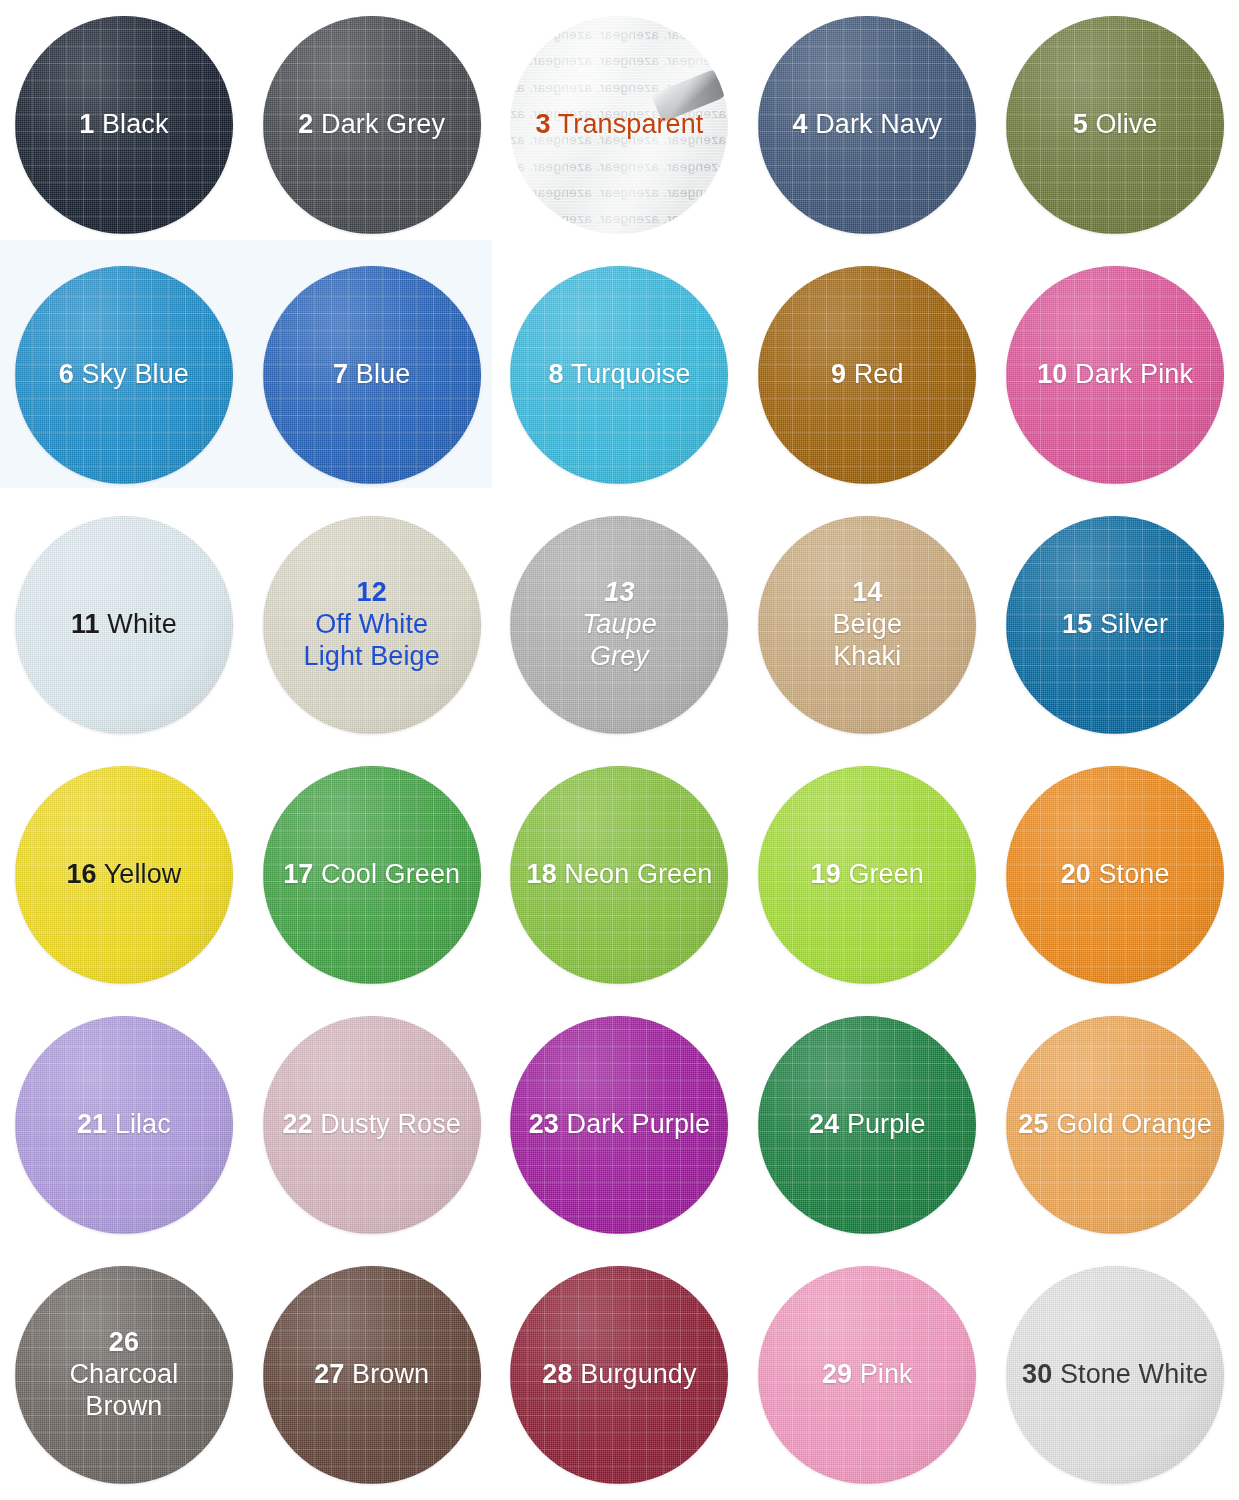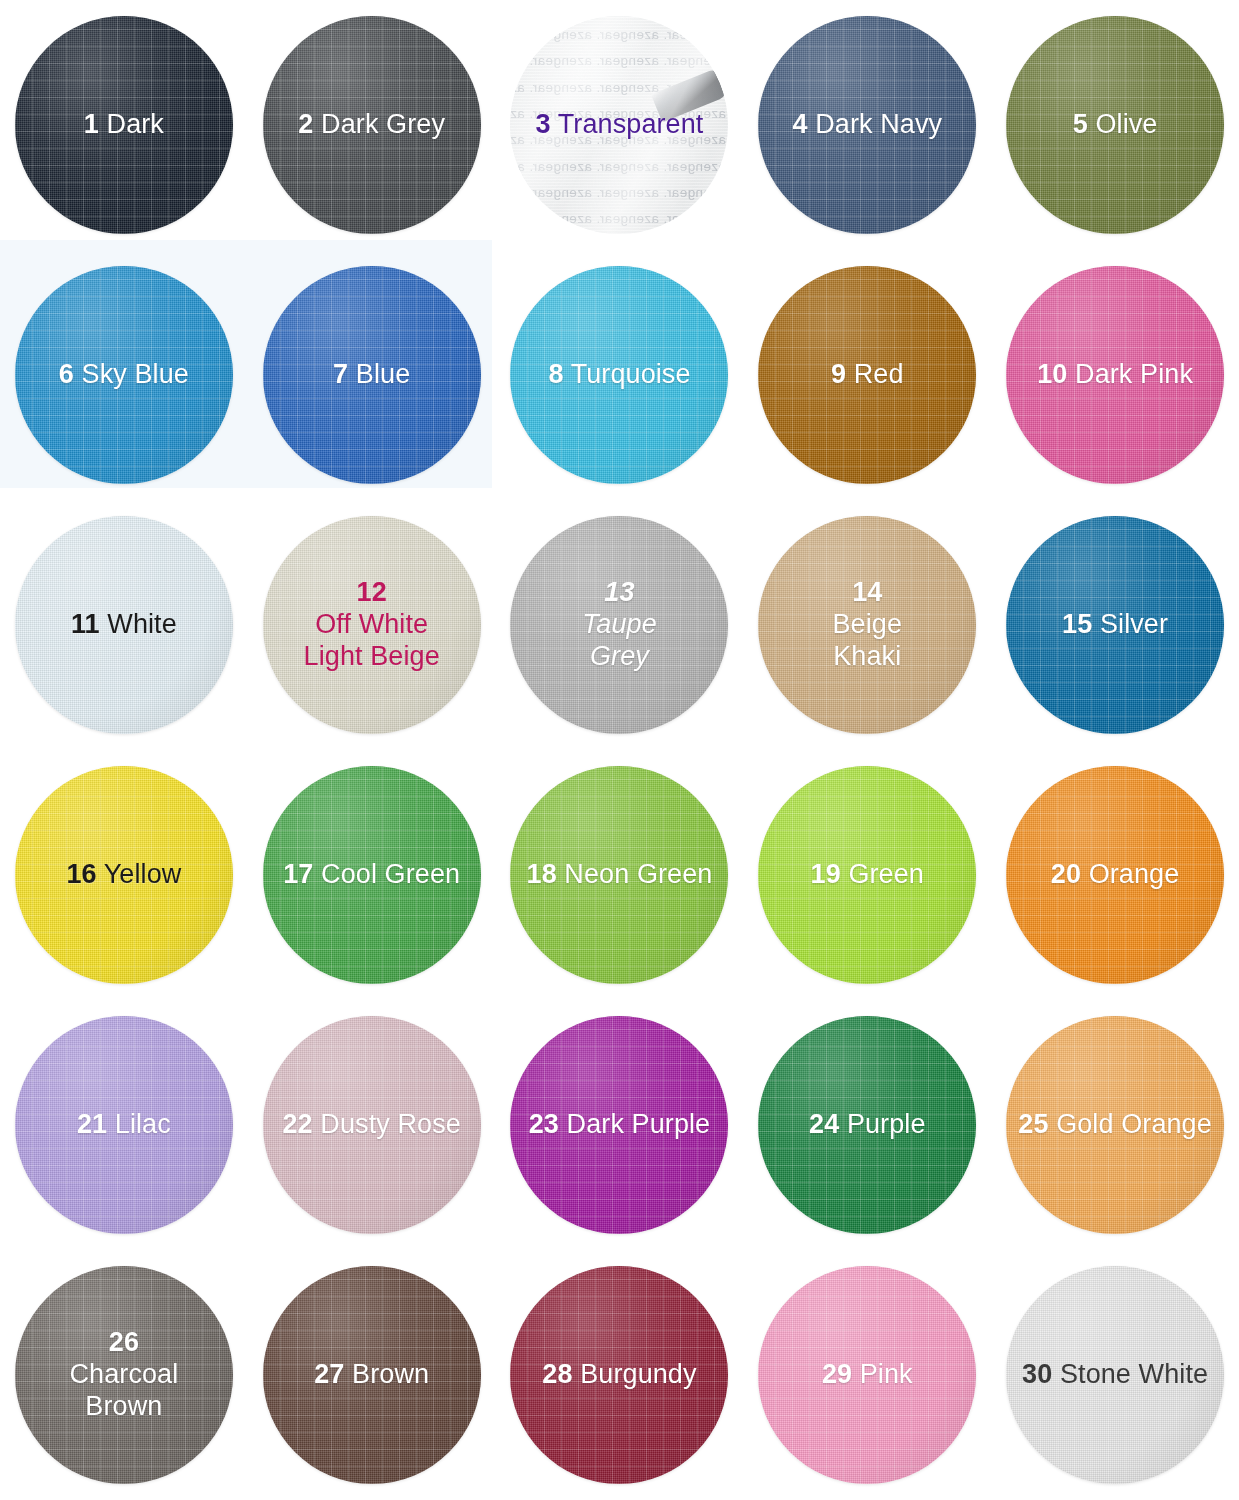--- a/index.html
+++ b/index.html
@@ -115,21 +115,21 @@
   }
   .label.light {
     color: #ffffff;
     text-shadow: 0 1px 2px rgba(0,0,0,0.22);
   }
   .label.dark {
     color: #1b1b1b;
     text-shadow: 0 1px 1px rgba(255,255,255,0.35);
   }
   .label.muted {
-    color: #be185d;
+    color: #1d4ed8;
   }
   .label.stone {
     color: #3a3a3a;
   }
 
   
   .swatch.transparent {
     background: #f1f3f4;
     box-shadow: none;
   }
@@ -171,33 +171,33 @@
     z-index: 2;
     right: 2px;
     top: 64px;
     width: 72px;
     height: 30px;
     background: linear-gradient(160deg, #f7f8f9 0%, #8d949b 32%, #2f3338 62%, #5c6167 100%);
     transform: rotate(-22deg);
     border-radius: 2px 10px 10px 2px;
   }
   .transparent .label {
-    color: #4c1d95;
+    color: #c2410c;
     text-shadow: 0 1px 2px rgba(255,255,255,0.85);
   }
 </style>
 </head>
 <body>
 
 <div id="chart">
   <div class="tint-panel"></div>
   <div class="grid">
       <div class="cell">
         <div class="swatch" style="background: rgb(22, 32, 45);">
-          <div class="label light"><span class="num">1</span> <span class="nm">Dark</span></div>
+          <div class="label light"><span class="num">1</span> <span class="nm">Black</span></div>
         </div>
       </div>
       <div class="cell">
         <div class="swatch" style="background: rgb(67, 71, 75);">
           <div class="label light"><span class="num">2</span> <span class="nm">Dark Grey</span></div>
         </div>
       </div>
       <div class="cell">
         <div class="swatch transparent">
           <div class="film-text" style="white-space: pre;">azengear. azengear. azengear. azengear. azengear. azengear.
@@ -289,21 +289,21 @@
           <div class="label light"><span class="num">18</span> <span class="nm">Neon Green</span></div>
         </div>
       </div>
       <div class="cell">
         <div class="swatch" style="background: rgb(166, 225, 51);">
           <div class="label light"><span class="num">19</span> <span class="nm">Green</span></div>
         </div>
       </div>
       <div class="cell">
         <div class="swatch" style="background: rgb(243, 138, 20);">
-          <div class="label light"><span class="num">20</span> <span class="nm">Orange</span></div>
+          <div class="label light"><span class="num">20</span> <span class="nm">Stone</span></div>
         </div>
       </div>
       <div class="cell">
         <div class="swatch" style="background: rgb(176, 157, 224);">
           <div class="label light"><span class="num">21</span> <span class="nm">Lilac</span></div>
         </div>
       </div>
       <div class="cell">
         <div class="swatch" style="background: rgb(217, 186, 194);">
           <div class="label light"><span class="num">22</span> <span class="nm">Dusty Rose</span></div>

